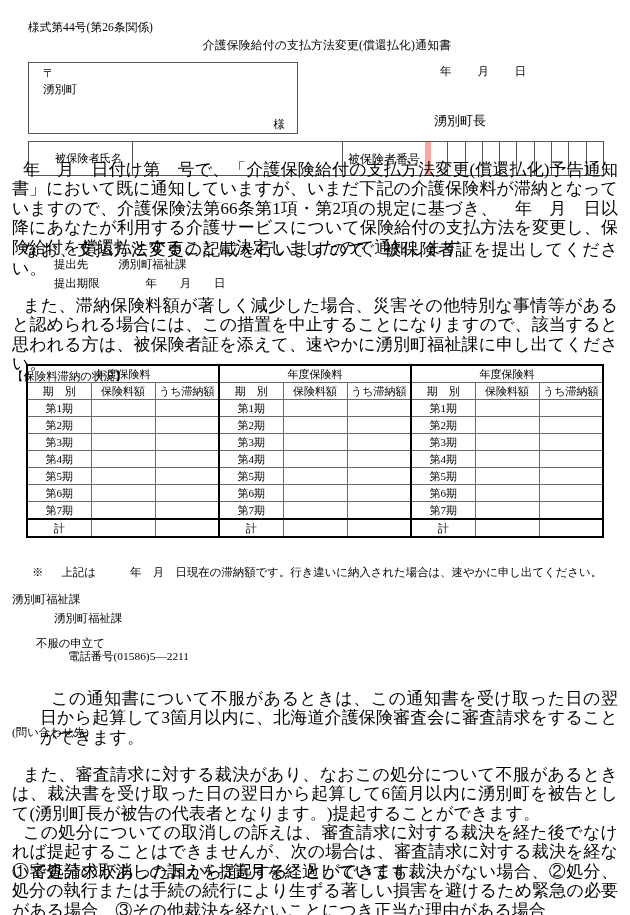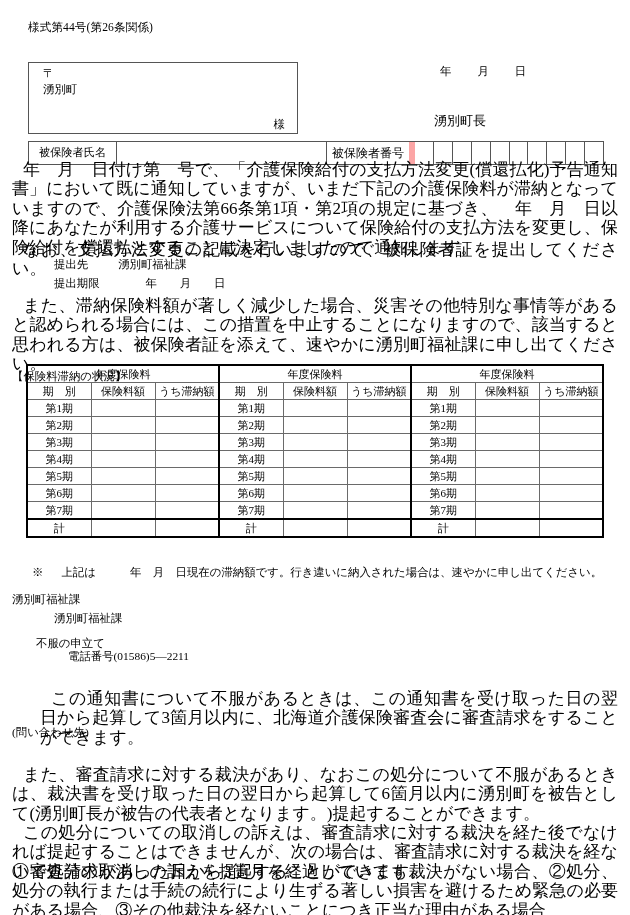--- a/index.html
+++ b/index.html
@@ -87,24 +87,25 @@
     top: 114px;
     font-size: 13px;
     white-space: nowrap;
   }
   
   .insured-row {
     position: absolute;
     left: 28px;
     top: 141px;
     width: 576px;
-    height: 24px;
+    height: 35px;
     display: flex;
     border: 1px solid #555;
     box-sizing: border-box;
+    padding-left: 16px;
   }
   .insured-row .cap {
     width: 88px;
     border-right: 1px solid #555;
     display: flex;
     align-items: center;
     justify-content: center;
     font-size: 11.2px;
     box-sizing: border-box;
   }
@@ -197,20 +198,21 @@
   .gapmd { display: inline-block; width: 30px; }
   .gaplg { display: inline-block; width: 46px; }
 </style>
 </head>
 <body>
 
 <div class="page">
 
   <div class="form-no">様式第44号(第26条関係)</div>
 
+  <div class="doc-title">介護保険給付の支払方法変更(償還払化)通知書</div>
 
   <div class="addr-box">
     <div class="addr-zip">〒</div>
     <div class="addr-town">湧別町</div>
     <div class="addr-sama">様</div>
   </div>
 
   <div class="date-line">
     <span>年</span><span class="gap"></span><span>月</span><span class="gap"></span><span>日</span>
   </div>

